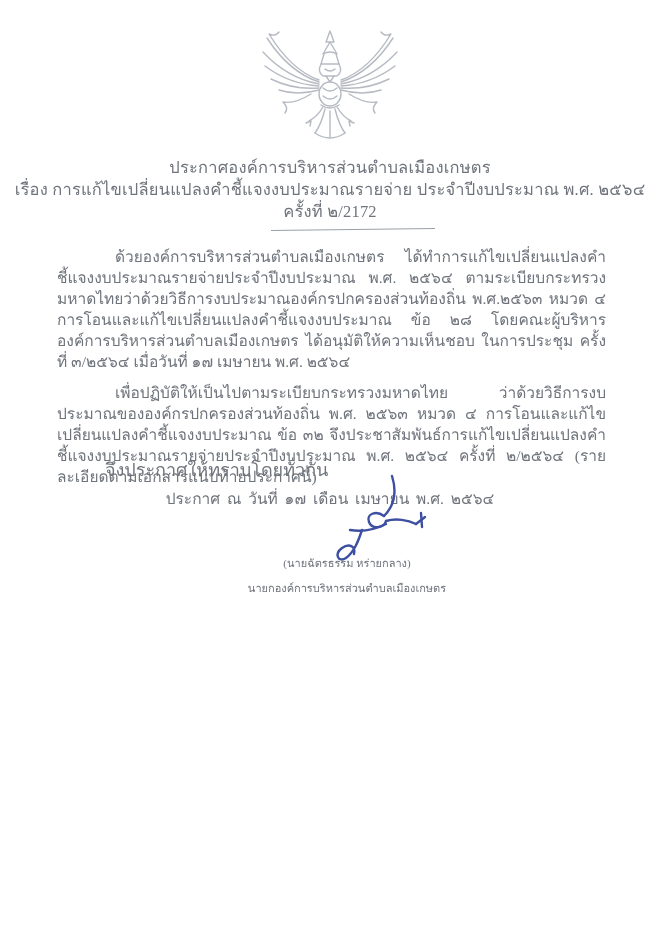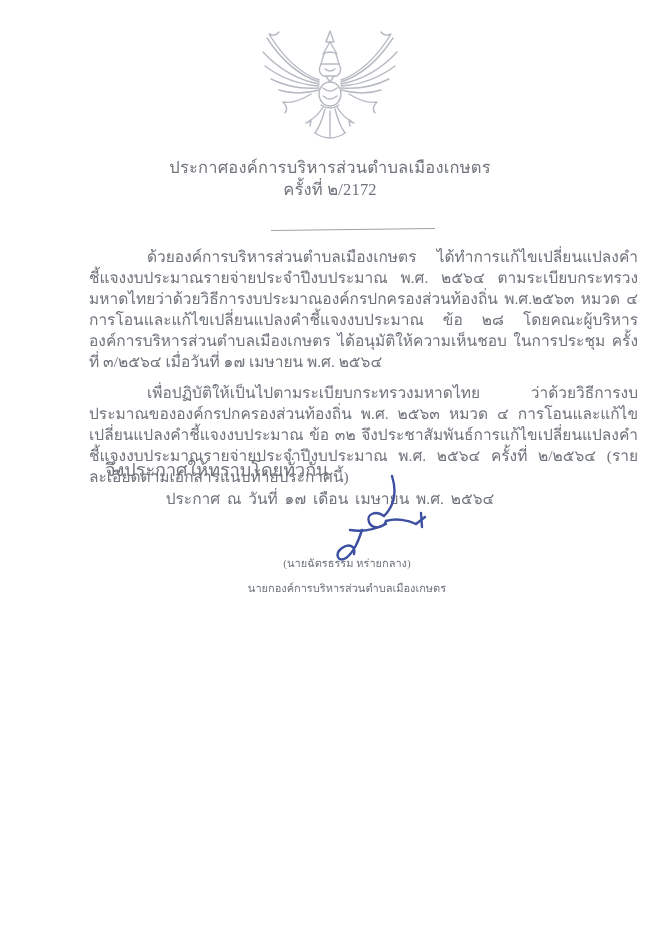--- a/index.html
+++ b/index.html
@@ -36,21 +36,20 @@
     border-top: 1px solid #9aa0a6;
     transform: rotate(-0.7deg);
   }
   .body-text {
     position: absolute;
     top: 246px; left: 57px;
     width: 549px;
     font-size: 15.5px;
     line-height: 21px;
     text-align: justify;
-    margin-left: 32px;
   }
   .body-text p { text-indent: 58px; margin: 0; }
   .body-text p + p { margin-top: 10px; }
   .closing {
     position: absolute;
     top: 455px; left: 105px;
     font-size: 18px;
   }
   .date-line {
     position: absolute;
@@ -118,20 +117,21 @@
 
       <path d="M70 81 Q66 97 60 105"></path>
       <path d="M75 83 L75 109"></path>
       <path d="M80 81 Q84 97 90 105"></path>
       <path d="M60 105 Q75 115 90 105"></path>
     </g>
   </svg>
 
   <div class="title-block">
     <div>ประกาศองค์การบริหารส่วนตำบลเมืองเกษตร</div>
+    <div>เรื่อง  การแก้ไขเปลี่ยนแปลงคำชี้แจงงบประมาณรายจ่าย ประจำปีงบประมาณ พ.ศ. ๒๕๖๔</div>
     <div>ครั้งที่  ๒/2172</div>
   </div>
 
   <div class="header-divider"></div>
 
   <div class="body-text">
     <p>ด้วยองค์การบริหารส่วนตำบลเมืองเกษตร  ได้ทำการแก้ไขเปลี่ยนแปลงคำชี้แจงงบประมาณรายจ่ายประจำปีงบประมาณ พ.ศ. ๒๕๖๔ ตามระเบียบกระทรวงมหาดไทยว่าด้วยวิธีการงบประมาณองค์กรปกครองส่วนท้องถิ่น พ.ศ.๒๕๖๓ หมวด ๔ การโอนและแก้ไขเปลี่ยนแปลงคำชี้แจงงบประมาณ ข้อ ๒๘ โดยคณะผู้บริหารองค์การบริหารส่วนตำบลเมืองเกษตร ได้อนุมัติให้ความเห็นชอบ ในการประชุม ครั้งที่ ๓/๒๕๖๔ เมื่อวันที่ ๑๗ เมษายน พ.ศ. ๒๕๖๔</p>
     <p>เพื่อปฏิบัติให้เป็นไปตามระเบียบกระทรวงมหาดไทย ว่าด้วยวิธีการงบประมาณขององค์กรปกครองส่วนท้องถิ่น พ.ศ. ๒๕๖๓ หมวด ๔ การโอนและแก้ไขเปลี่ยนแปลงคำชี้แจงงบประมาณ ข้อ ๓๒ จึงประชาสัมพันธ์การแก้ไขเปลี่ยนแปลงคำชี้แจงงบประมาณรายจ่ายประจำปีงบประมาณ พ.ศ. ๒๕๖๔ ครั้งที่ ๒/๒๕๖๔ (รายละเอียดตามเอกสารแนบท้ายประกาศนี้)</p>
   </div>
 

